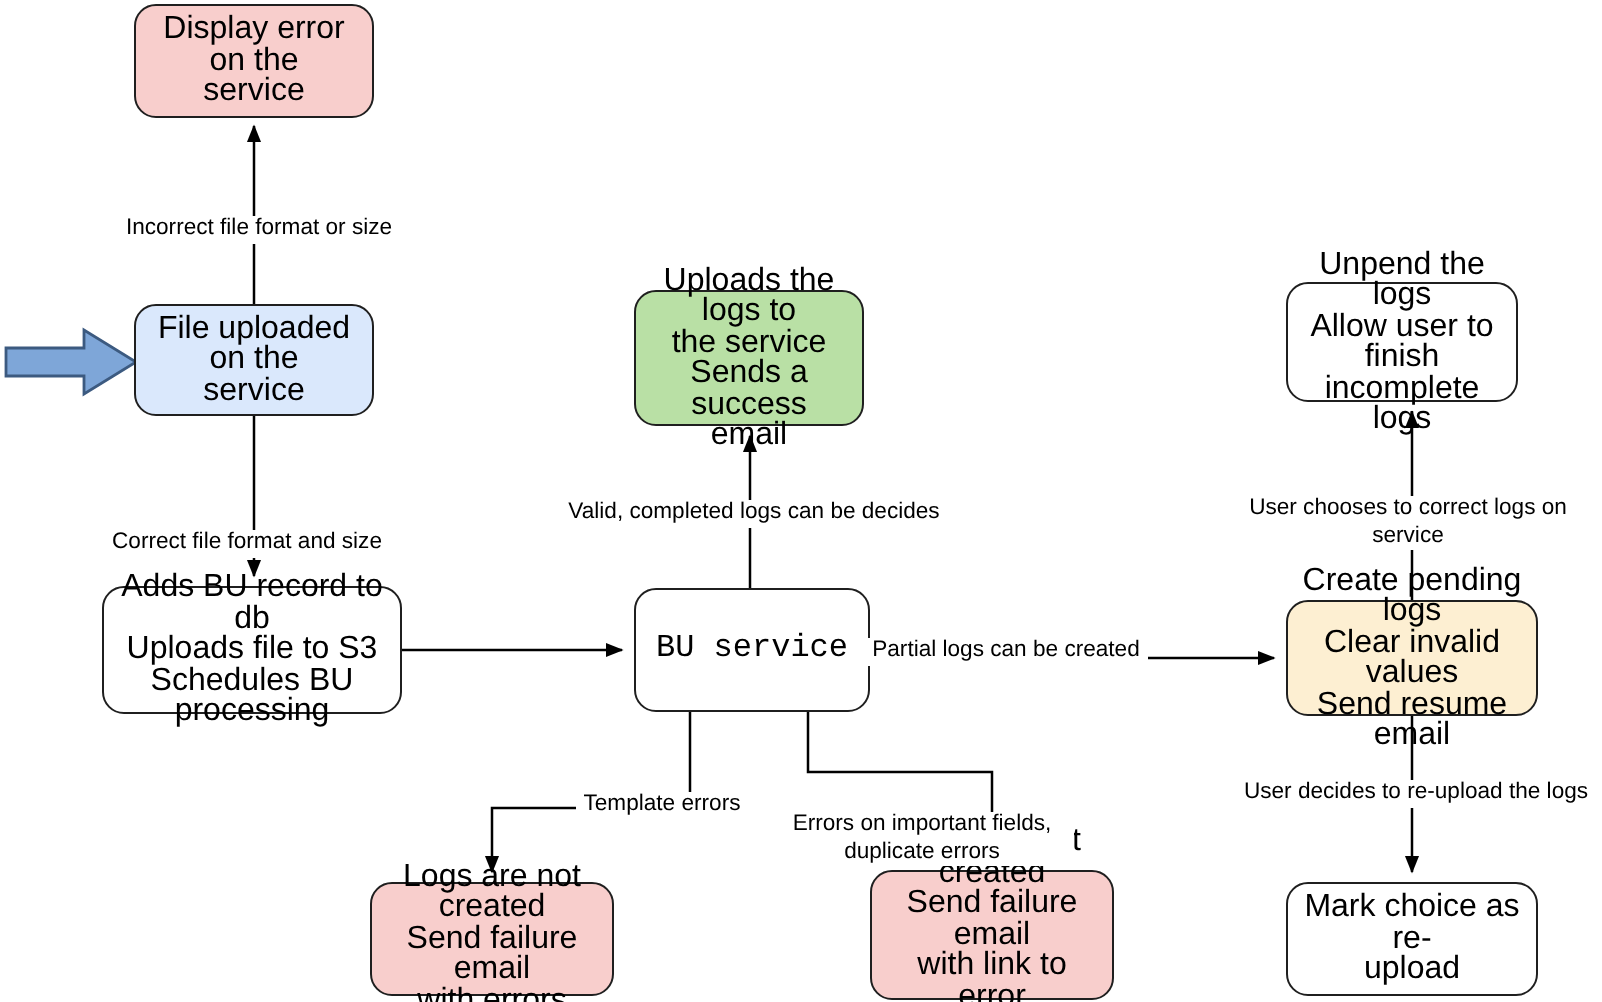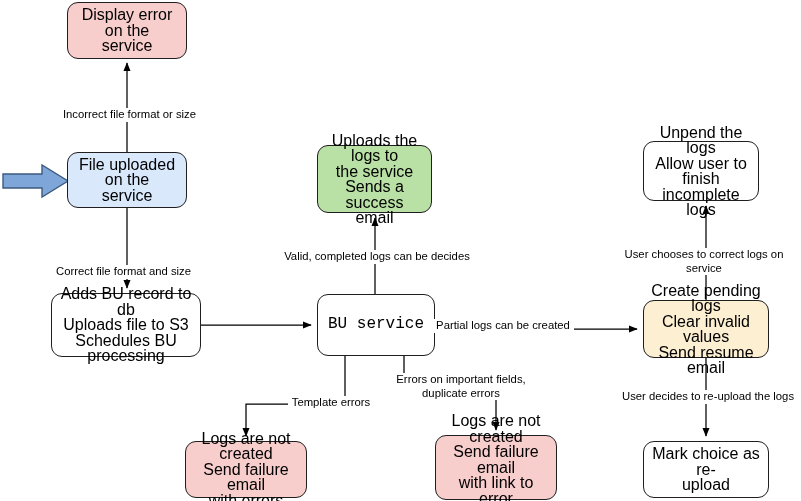--- a/index.html
+++ b/index.html
@@ -133,16 +133,16 @@
   <div class="edge-label" style="left:279px; top:250px; width:192px;">Valid, completed logs can be decides</div>
 
   <div class="edge-label" style="left:432px; top:319px; width:138px;">Partial logs can be created</div>
 
   <div class="edge-label" style="left:604px; top:248px; width:196px;">User chooses to correct logs on service</div>
 
   <div class="edge-label" style="left:616px; top:390px; width:180px;">User decides to re-upload the logs</div>
 
   <div class="edge-label" style="left:288px; top:396px; width:82px;">Template errors</div>
 
-  <div class="edge-label" style="left:385px; top:373px; width:148px;">Errors on important fields,
+  <div class="edge-label" style="left:385px; top:406px; width:148px;">Errors on important fields,
 duplicate errors</div>
 
 </div>
 
 </body></html>

